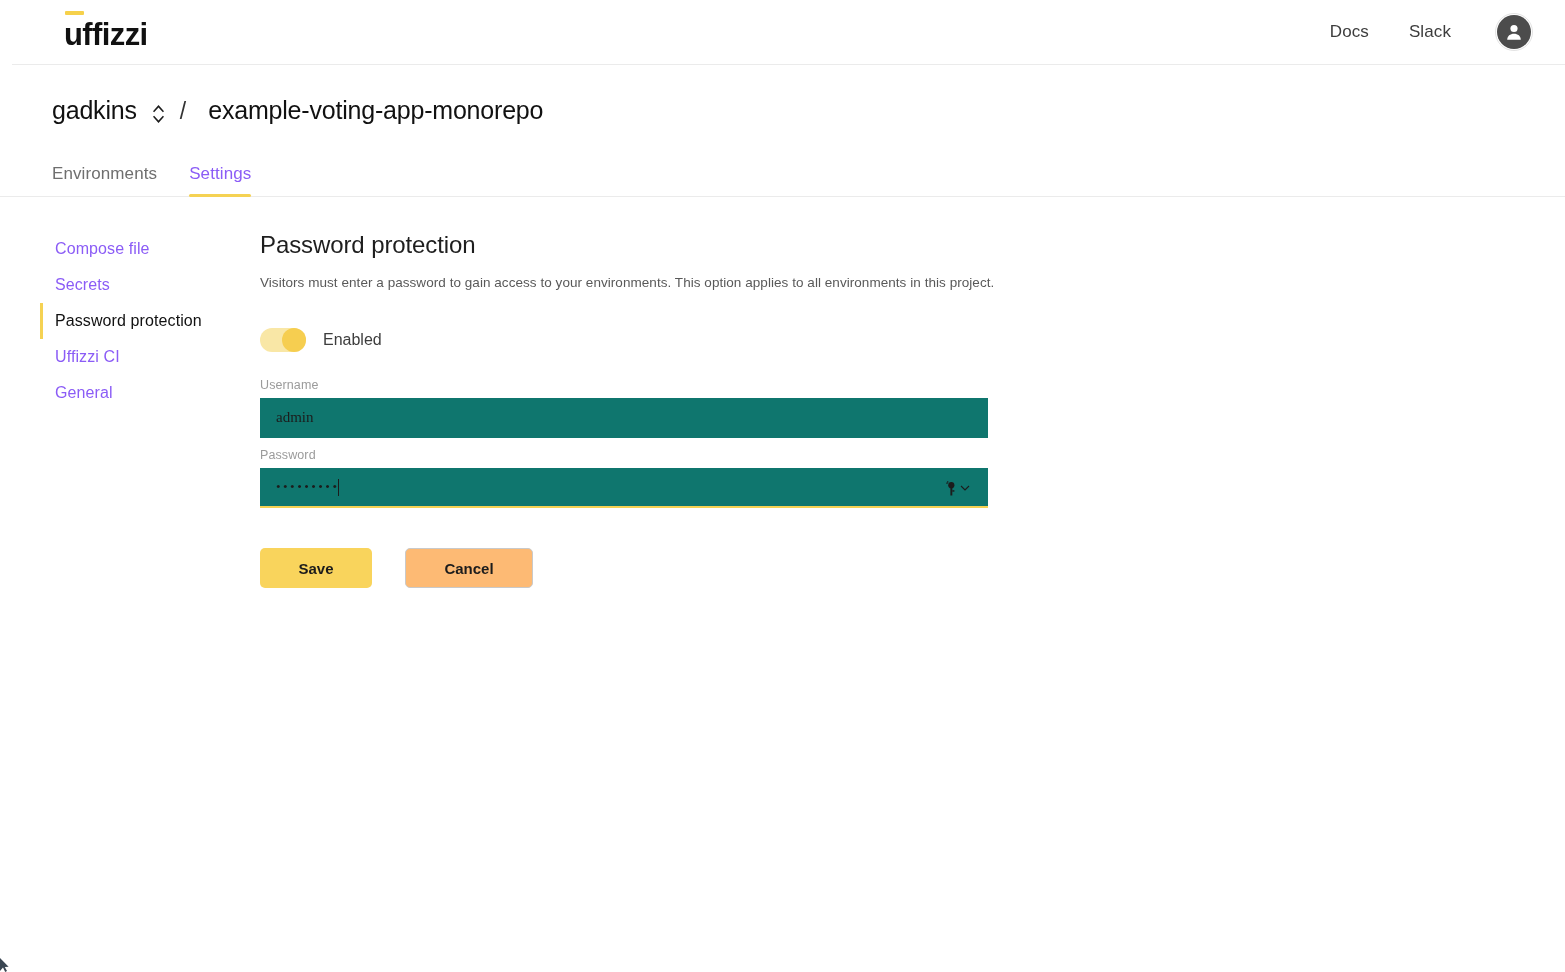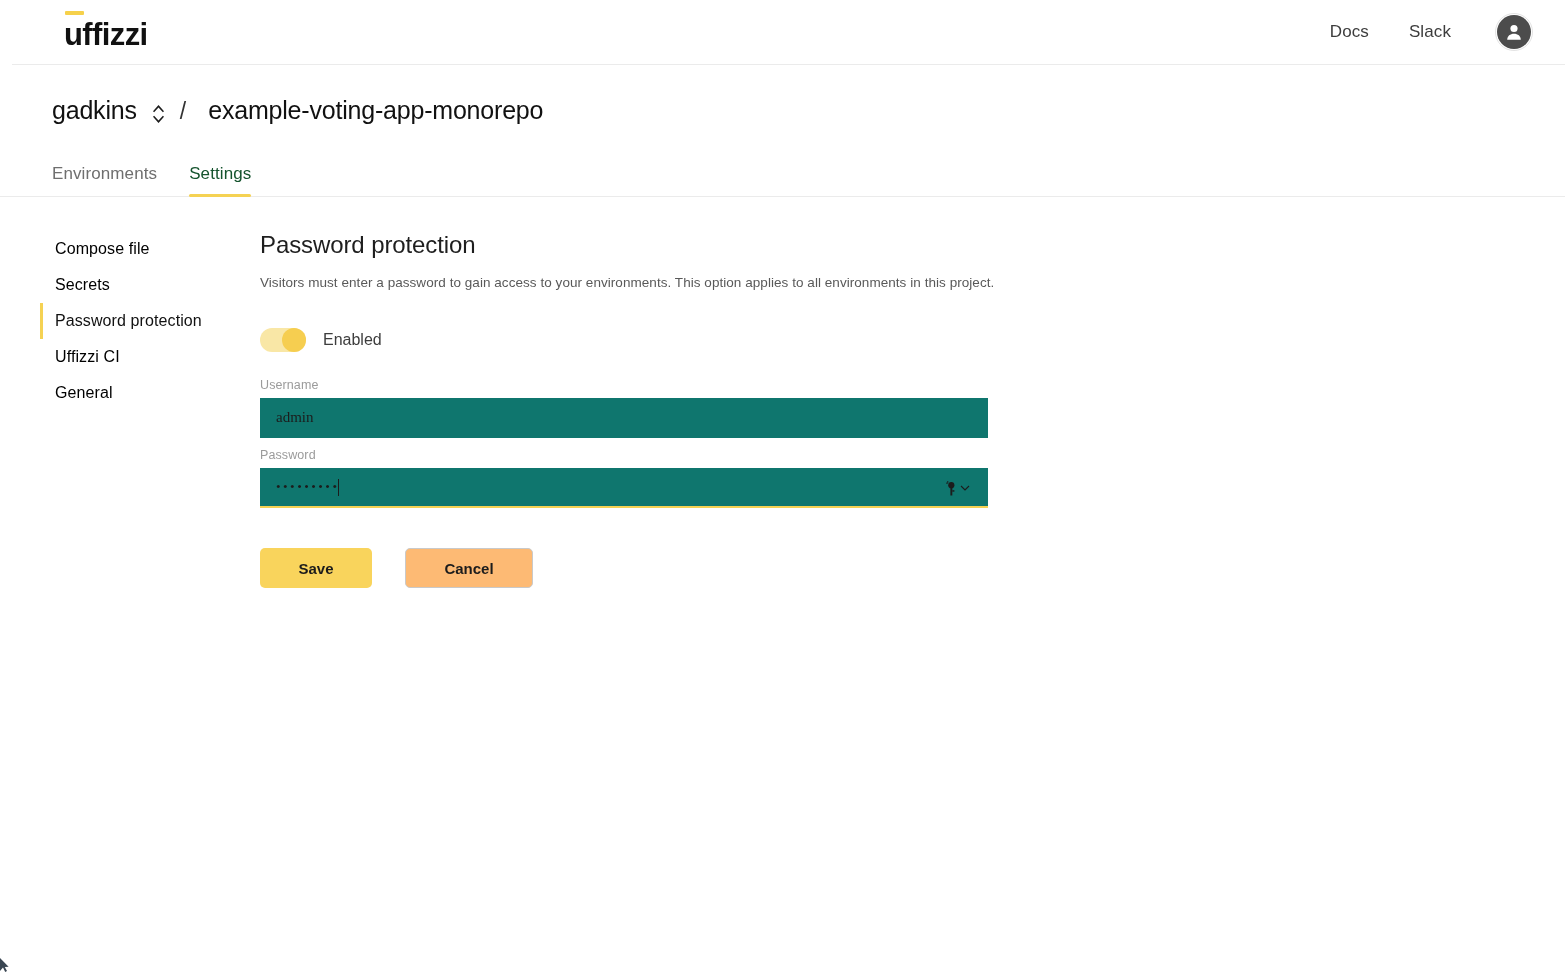--- a/index.html
+++ b/index.html
@@ -119,21 +119,21 @@
   }
   .tab {
     font-size: 17px;
     padding-bottom: 12px;
     color: #6f6f6f;
     position: relative;
     cursor: pointer;
     letter-spacing: 0.1px;
   }
   .tab.active {
-    color: #14532d;
+    color: #8b5cf6;
     margin-top: 38px;
   }
   .tab.active::after {
     content: "";
     position: absolute;
     left: 0;
     right: 0;
     bottom: -1px;
     height: 3px;
     background: #f5d253;
@@ -145,21 +145,21 @@
     display: flex;
     padding-top: 34px;
   }
   .sidebar {
     width: 248px;
     padding-left: 40px;
     flex: none;
   }
   .side-item {
     font-size: 16px;
-    color: #000000;
+    color: #8b5cf6;
     padding: 8px 0 8px 12px;
     border-left: 3px solid transparent;
     cursor: pointer;
     line-height: 20px;
     letter-spacing: 0.1px;
   }
   .side-item.active {
     color: #111111;
     border-left-color: #f5d253;
   }

